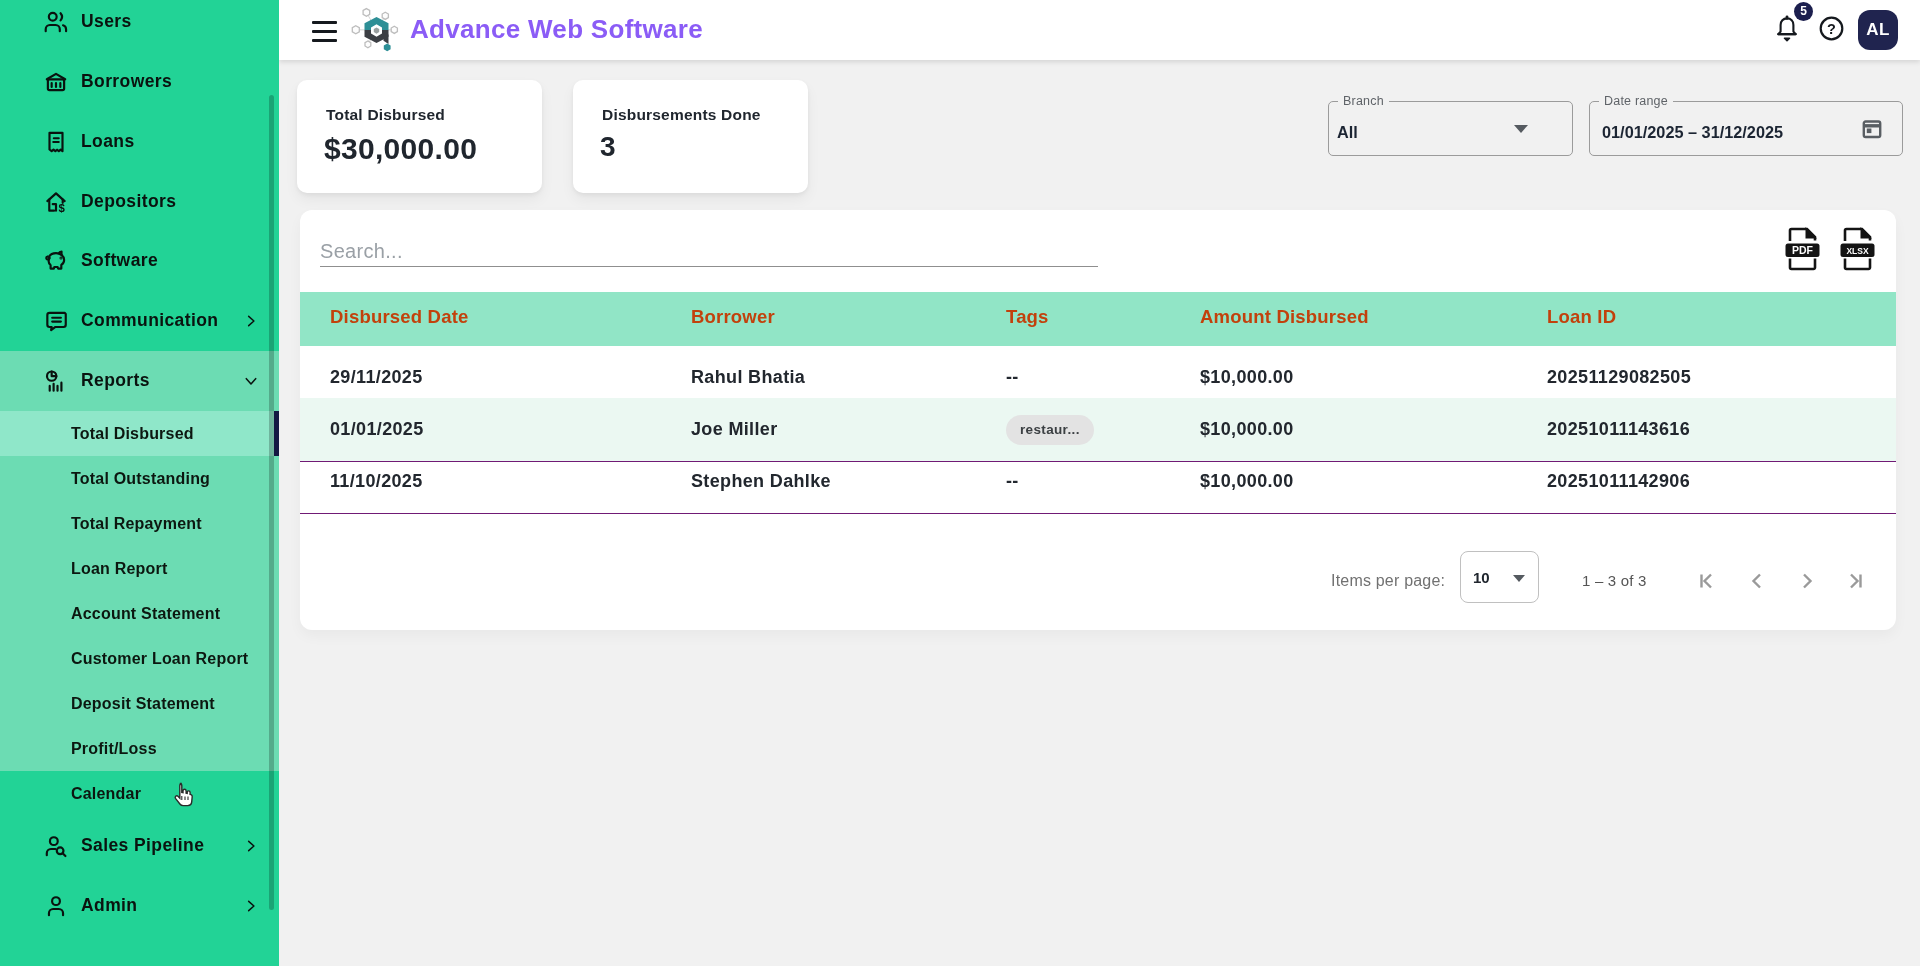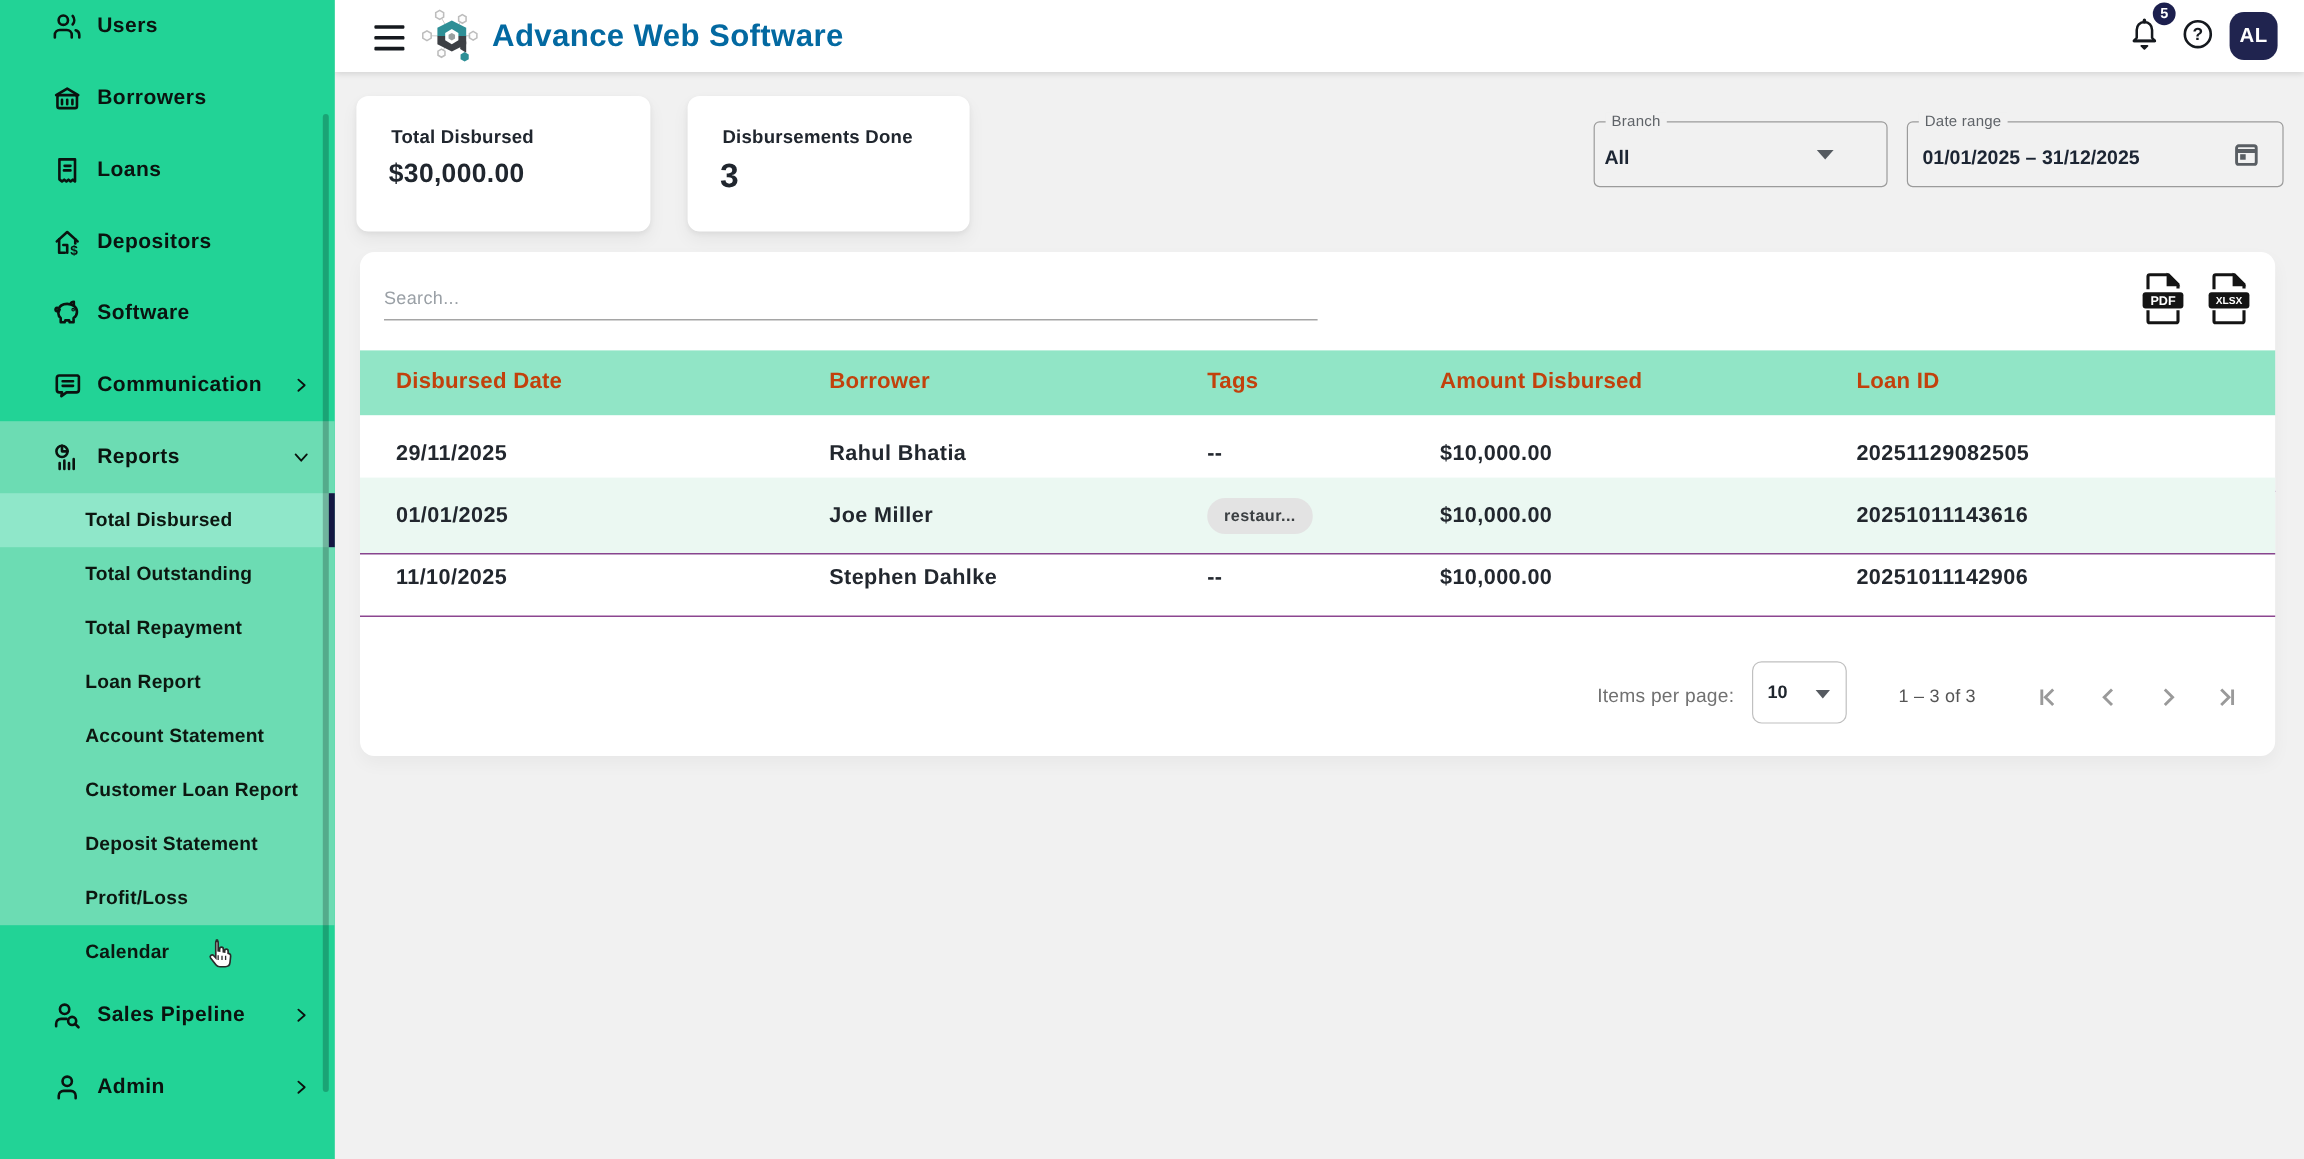--- a/index.html
+++ b/index.html
@@ -15,43 +15,43 @@
   .nav-item .ic { position:absolute; left:43px; top:50%; margin-top:-13px; width:26px; height:26px; }
   .nav-item .txt { position:absolute; left:81px; top:50%; margin-top:-11px; font-size:17.5px; font-weight:700; letter-spacing:0.4px; }
   .nav-item .chev { position:absolute; right:21px; top:50%; margin-top:-7px; width:14px; height:14px; }
   .sub-item { position:absolute; left:0; width:279px; height:45px; color:#0c1710; }
   .sub-item .txt { position:absolute; left:71px; top:50%; margin-top:-9px; font-size:16px; font-weight:700; letter-spacing:0.2px; }
 
   
   #topbar { position:absolute; left:279px; top:0; width:1641px; height:60px; background:#ffffff; box-shadow:0 2px 5px rgba(0,0,0,0.12); z-index:4; }
   #burger { position:absolute; left:33px; top:21px; width:25px; height:21px; }
   #burger div { height:3px; background:#15191e; border-radius:1px; margin-bottom:6px; }
-  #appname { position:absolute; left:131px; top:14px; font-size:26px; font-weight:700; color:#0369a1; letter-spacing:0.3px; }
+  #appname { position:absolute; left:131px; top:14px; font-size:26px; font-weight:700; color:#8b5cf6; letter-spacing:0.3px; }
   #bell { position:absolute; left:1495px; top:15px; width:26px; height:28px; }
   .badge { position:absolute; left:1515px; top:2px; width:19px; height:19px; background:#1c1f4e; border-radius:50%; color:#fff; font-size:12px; font-weight:700; text-align:center; line-height:19px; }
   #help { position:absolute; left:1540px; top:16px; width:25px; height:25px; }
   #avatar { position:absolute; left:1579px; top:10px; width:40px; height:40px; background:#20244f; border-radius:12px; color:#fff; font-size:17px; font-weight:700; text-align:center; line-height:40px; letter-spacing:0.5px; }
 
   
   #content { position:absolute; left:279px; top:60px; width:1641px; height:906px; background:#f1f1f1; }
   .card { position:absolute; top:20px; height:113px; background:#fff; border-radius:10px; box-shadow:0 7px 14px rgba(0,0,0,0.05), 0 2px 4px rgba(0,0,0,0.05); }
   #card1 { left:18px; width:245px; }
   #card2 { left:294px; width:235px; }
   .card .t1 { position:absolute; left:29px; top:26px; font-size:15.5px; font-weight:700; color:#20262e; letter-spacing:0.2px; }
-  .card .t2 { position:absolute; left:27px; top:52px; font-size:22px; font-weight:700; color:#20262e; letter-spacing:0.3px; }
+  .card .t2 { position:absolute; left:27px; top:52px; font-size:30px; font-weight:700; color:#20262e; letter-spacing:0.3px; }
 
   .field { position:absolute; top:41px; height:55px; border:1px solid #9b9b9b; border-radius:5px; }
   #fbranch { left:1049px; width:245px;padding-left:48px; }
   #fdate { left:1310px; width:314px; }
   .flabel { position:absolute; top:-8px; left:9px; background:#f1f1f1; padding:0 5px; font-size:12.5px; color:#5f6368; letter-spacing:0.2px; }
   .fval { position:absolute; left:8px; top:21px; font-size:16.3px; font-weight:700; color:#1c2533; letter-spacing:0px; }
   .farrow { position:absolute; right:44px; top:23px; width:0; height:0; border-left:7px solid transparent; border-right:7px solid transparent; border-top:8px solid #555a60; }
 
   #panel { position:absolute; left:21px; top:150px; width:1596px; height:420px; background:#fff; border-radius:12px; box-shadow:0 6px 14px rgba(0,0,0,0.04); }
-  #search-ph { position:absolute; left:20px; top:30px; font-size:15px; color:#9aa0a6; letter-spacing:0.3px; }
+  #search-ph { position:absolute; left:20px; top:30px; font-size:20px; color:#9aa0a6; letter-spacing:0.3px; }
   #search-line { position:absolute; left:20px; top:56px; width:778px; height:1px; background:#8f8f8f; }
 
   .trow { position:absolute; left:0; width:1596px; }
   .trow > span { position:absolute; top:50%; }
   .cc1 { left:30px; } .cc2 { left:391px; } .cc3 { left:706px; } .cc4 { left:900px; } .cc5 { left:1247px; }
   #thead { top:82px; height:54px; background:#91e5c6; font-size:18.5px; font-weight:700; color:#c2410c; letter-spacing:0.2px; }
   #thead > span { margin-top:-13px; }
   .drow { height:64px; font-size:18px; font-weight:700; color:#22272e; letter-spacing:0.35px; border-bottom:1px solid #701a75; }
   .drow > span { margin-top:-11px; }
   .tint { background:#ebf8f2; }

